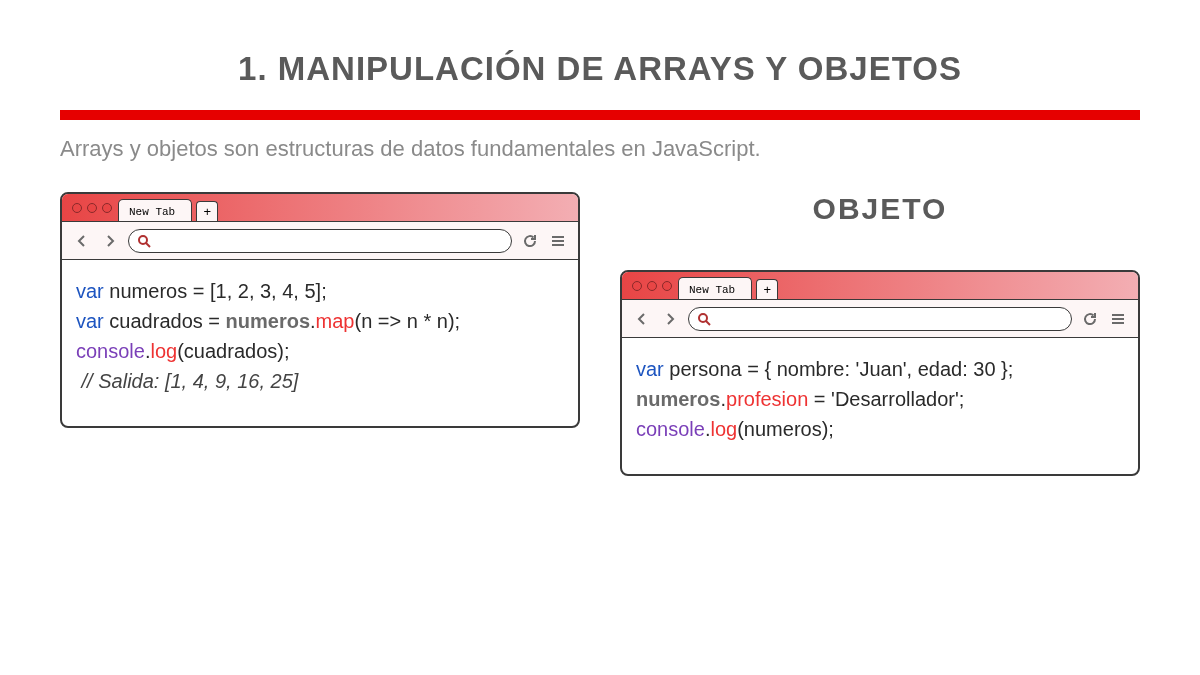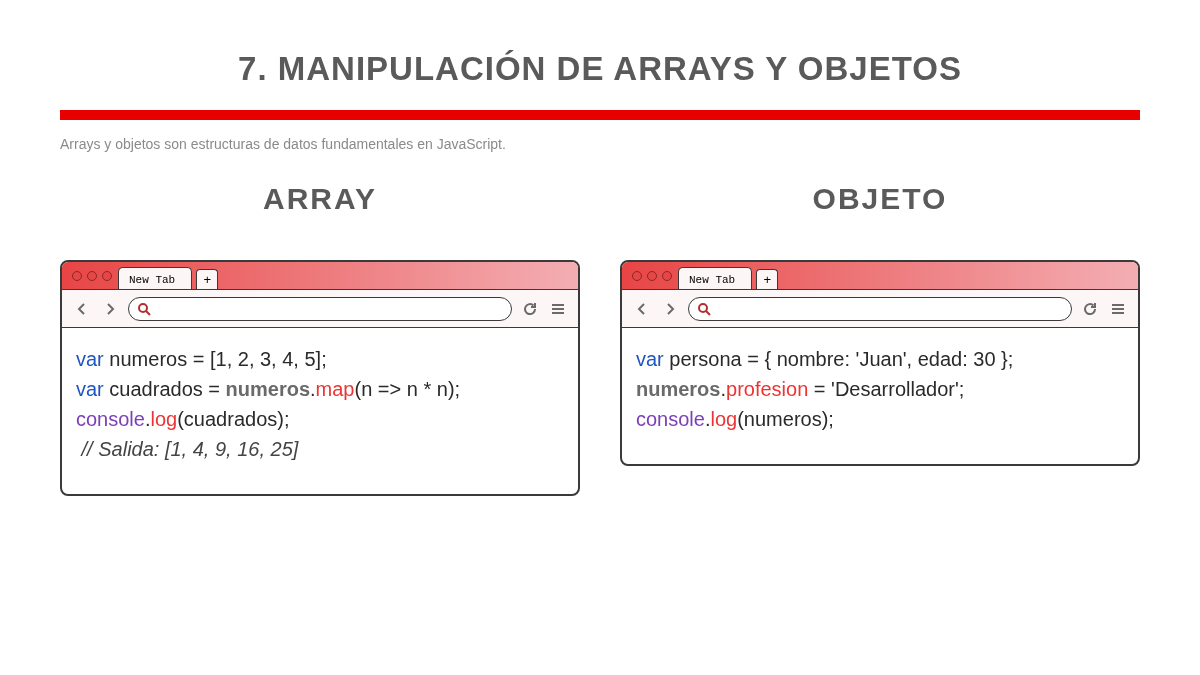--- a/index.html
+++ b/index.html
@@ -17,21 +17,21 @@
     font-weight: 700;
     letter-spacing: 1px;
     color: #5a5a5a;
   }
   .red-bar {
     height: 10px;
     background: #e60000;
     margin: 22px 0 16px;
   }
   .subtitle {
-    font-size: 14px;
+    font-size: 22px;
     color: #8a8a8a;
     margin-bottom: 30px;
   }
   .columns {
     display: flex;
     gap: 40px;
   }
   .col { flex: 1; }
   .col-heading {
     text-align: center;
@@ -124,28 +124,27 @@
   }
   .kw-var { color: #1e55c0; }
   .kw-obj { color: #6a6a6a; font-weight: 700; }
   .kw-method { color: #e33; }
   .kw-console { color: #7a3fb8; }
   .comment { color: #444; font-style: italic; }
 </style>
 </head>
 <body>
 
-<h1 class="title">7. MANIPULACIÓN DE ARRAYS Y OBJETOS</h1>
+<h1 class="title">1. MANIPULACIÓN DE ARRAYS Y OBJETOS</h1>
 <div class="red-bar"></div>
 <p class="subtitle">Arrays y objetos son estructuras de datos fundamentales en JavaScript.</p>
 
 <div class="columns">
 
   <div class="col">
-    <div class="col-heading">ARRAY</div>
     <div class="browser">
       <div class="titlebar">
         <div class="dots">
           <div class="dot"></div>
           <div class="dot"></div>
           <div class="dot"></div>
         </div>
         <div class="tab">New Tab</div>
         <div class="plus">+</div>
       </div>

